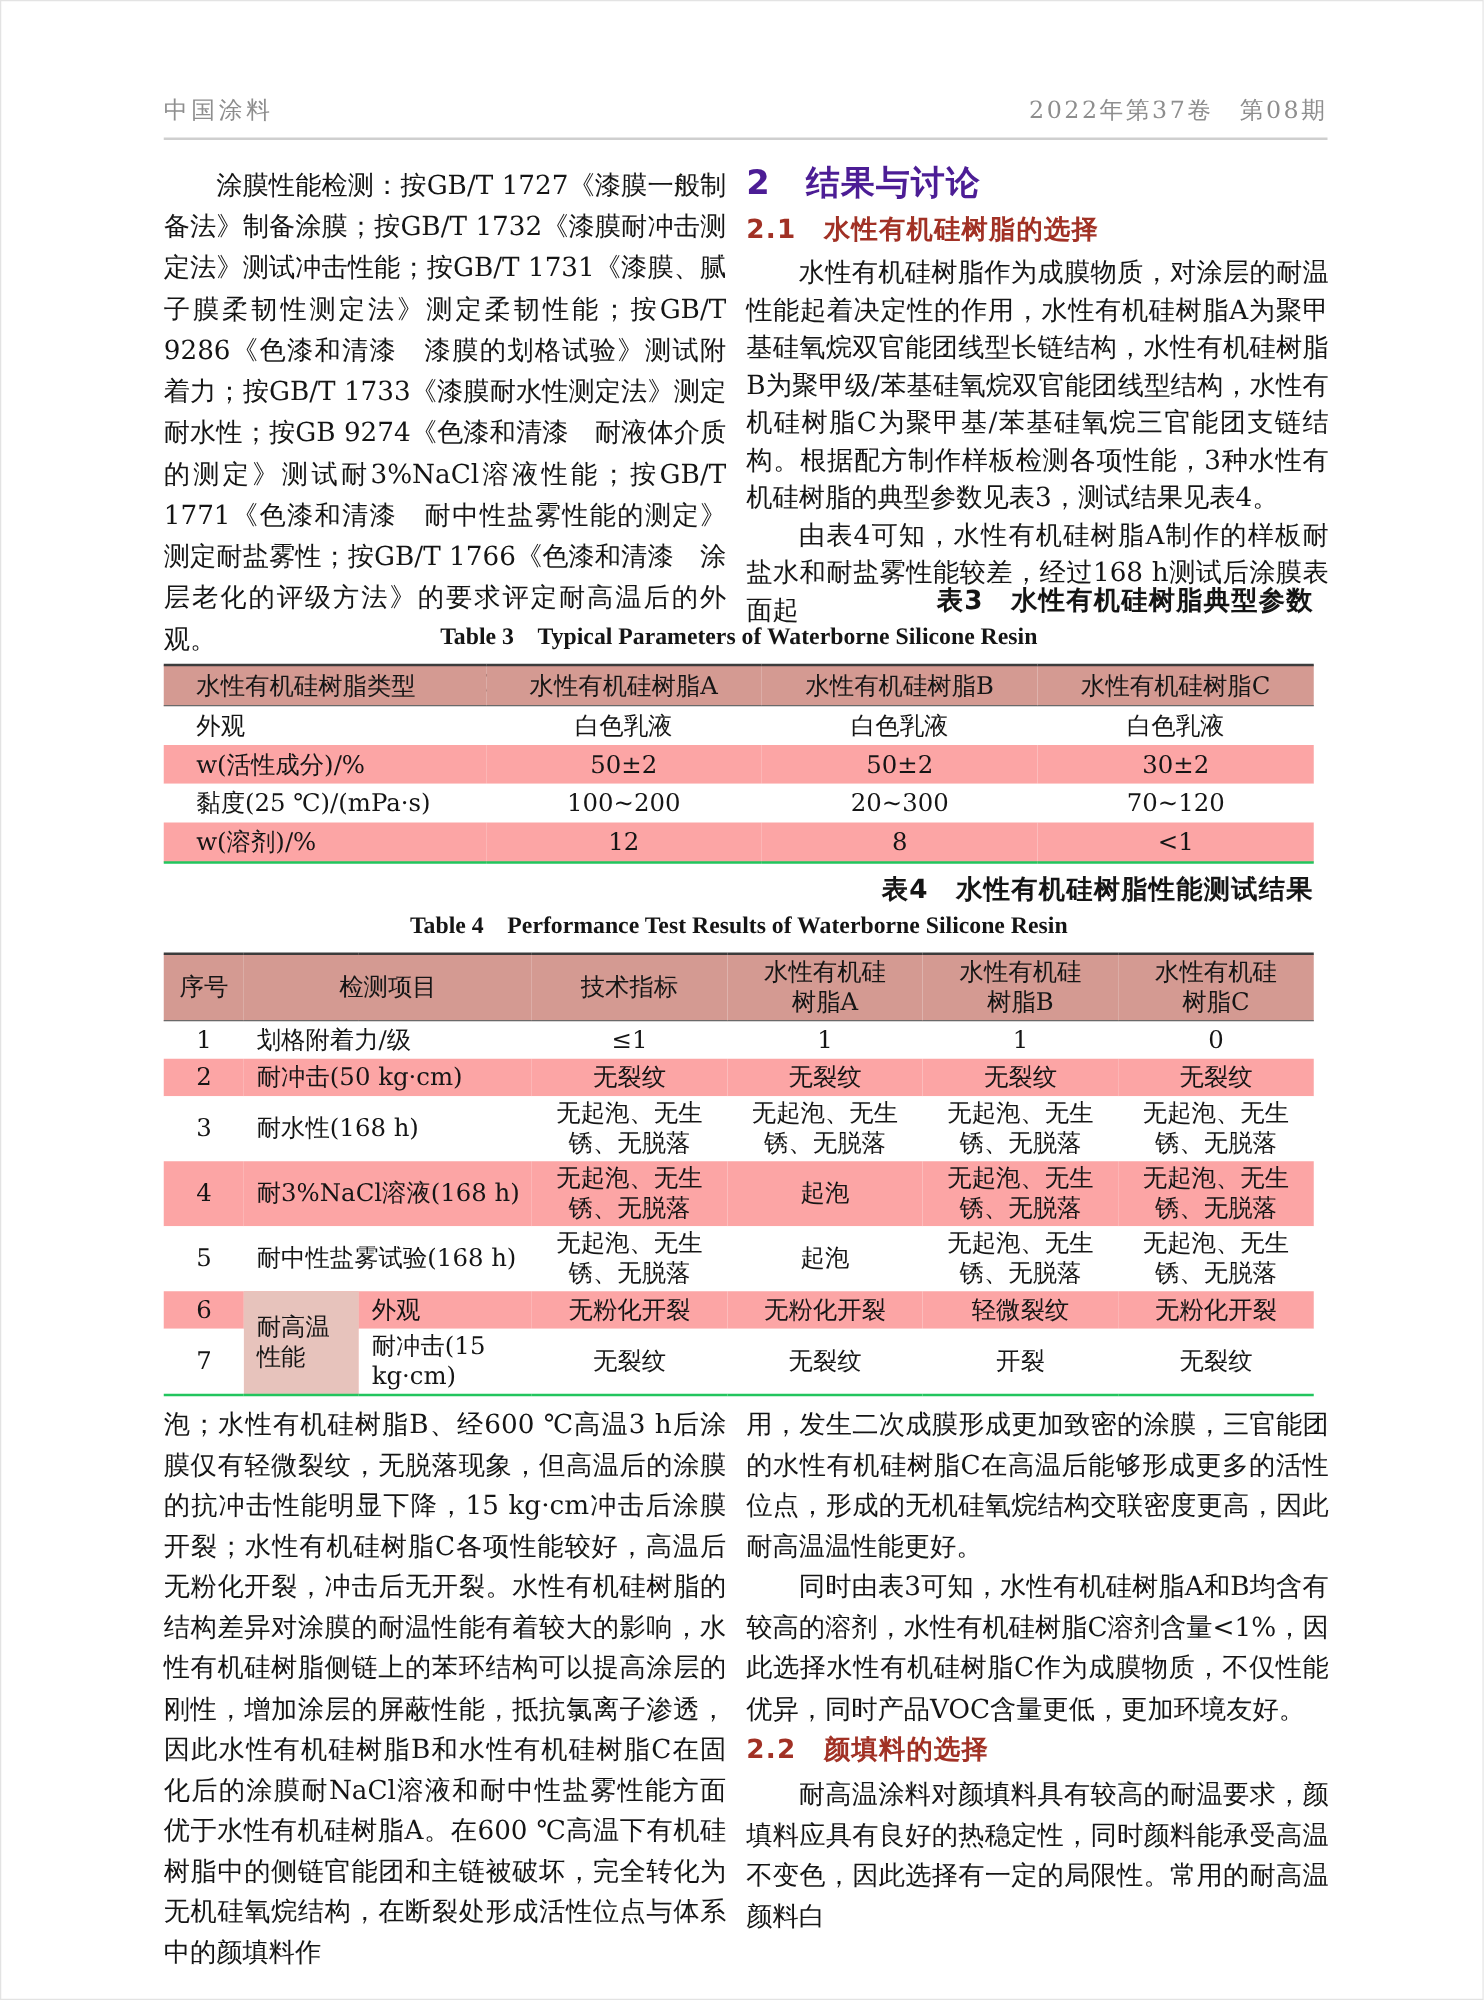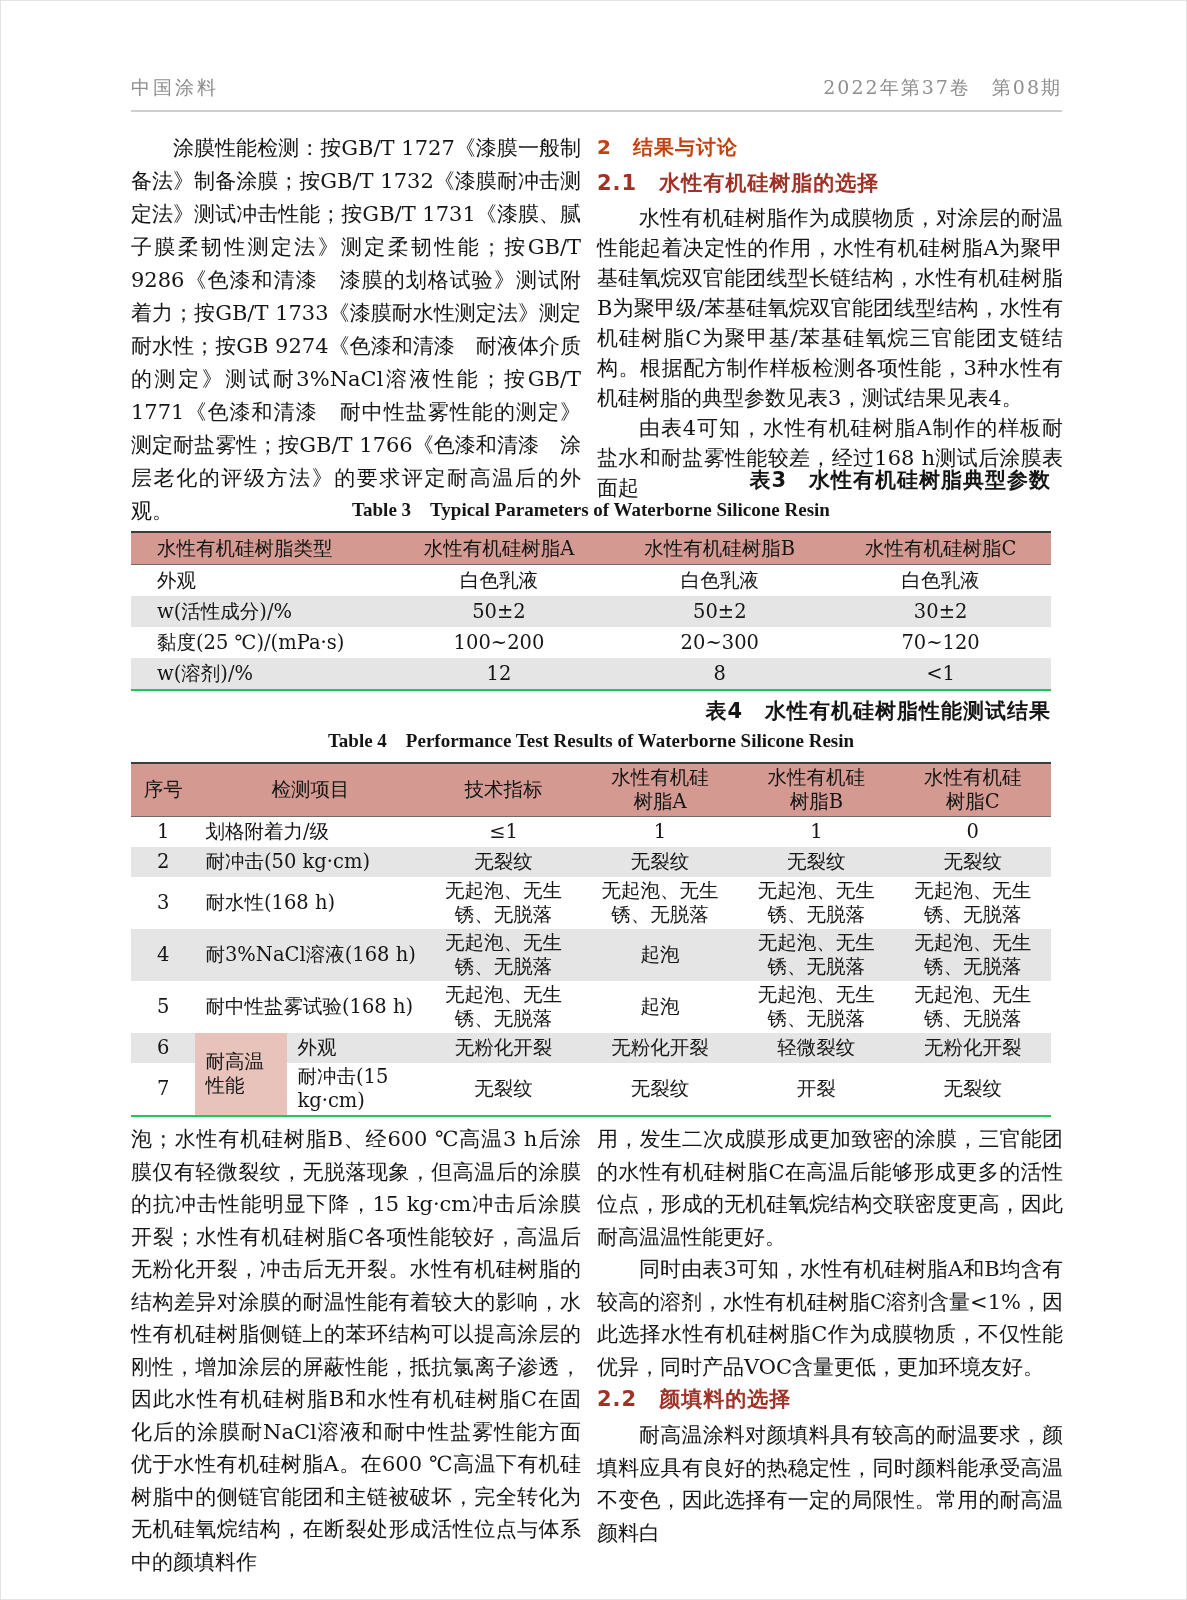--- a/index.html
+++ b/index.html
@@ -20,21 +20,21 @@
   
   .cols { position:absolute; left:130px; width:932px; display:flex; gap:16px; }
   .col { text-align:justify; }
   .col-l { width:450px; }
   .col-r { width:466px; }
   .bodytxt { font-size:21px; line-height:33px; }
   .s1r .bodytxt { line-height:30px; }
   .indent { text-indent:2em; }
   h2.sec {
     font-family:"DejaVu Sans","Liberation Sans",sans-serif;
-    font-size:20px; font-weight:bold; color:#c2410c; letter-spacing:1px;
+    font-size:27px; font-weight:bold; color:#4c1d95; letter-spacing:1px;
     margin:0 0 9px 0; line-height:30px;
   }
   h3.subsec {
     font-family:"DejaVu Sans","Liberation Sans",sans-serif;
     font-size:21px; font-weight:bold; color:#a13125; letter-spacing:1px;
     margin:0 0 7px 0; line-height:25px;
   }
   
   .tblblock { position:absolute; left:130px; width:920px; }
   .tbl-title-cn {
@@ -47,21 +47,21 @@
   }
   table.datatbl {
     width:100%; border-collapse:collapse; margin-top:9px;
     border-top:2px solid #3c3c3c; border-bottom:2px solid #22c55e;
     font-size:19.5px;
   }
   table.datatbl th, table.datatbl td {
     font-weight:normal; padding:2px 4px; text-align:center; vertical-align:middle;
   }
   tr.hdr { background:#d49a92; border-bottom:1px solid #6a6a6a; }
-  tr.pink { background:#e5e5e5; }
+  tr.pink { background:#fca5a5; }
   tr.white { background:#ffffff; }
   td.pinkcell { background:#e7c3bc; }
   .al { text-align:left !important; padding-left:26px !important; }
   .al2 { text-align:left !important; padding-left:10px !important; }
   .pre { white-space:pre-line; }
   #t3 tr { height:29px; }
   #t4 tr.hdr { height:48px; }
   #t4 tr.h1 { height:30px; }
   #t4 tr.h2 { height:52px; }
   #t4 th, #t4 td { line-height:24px; }

